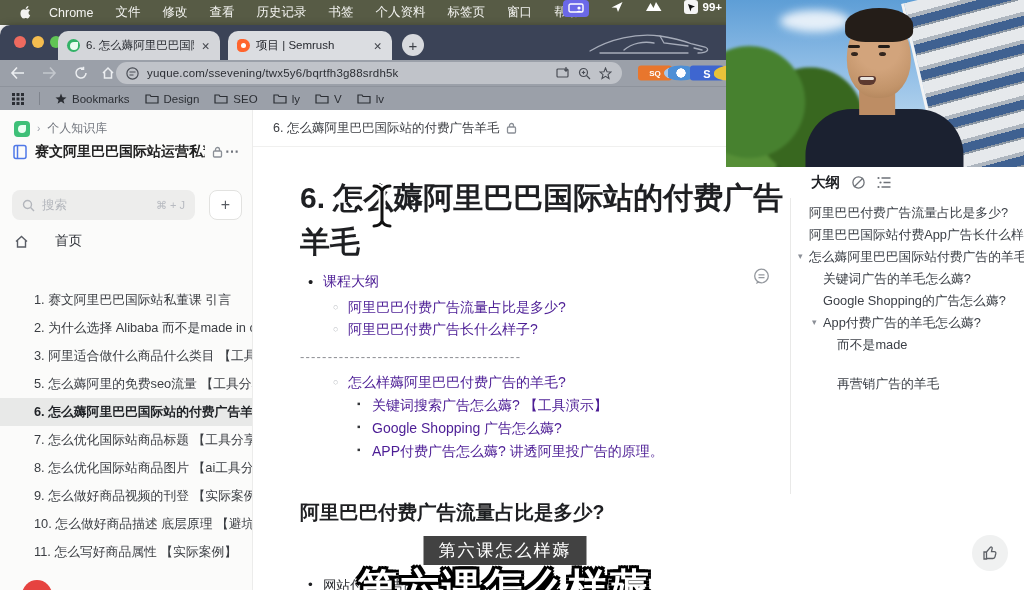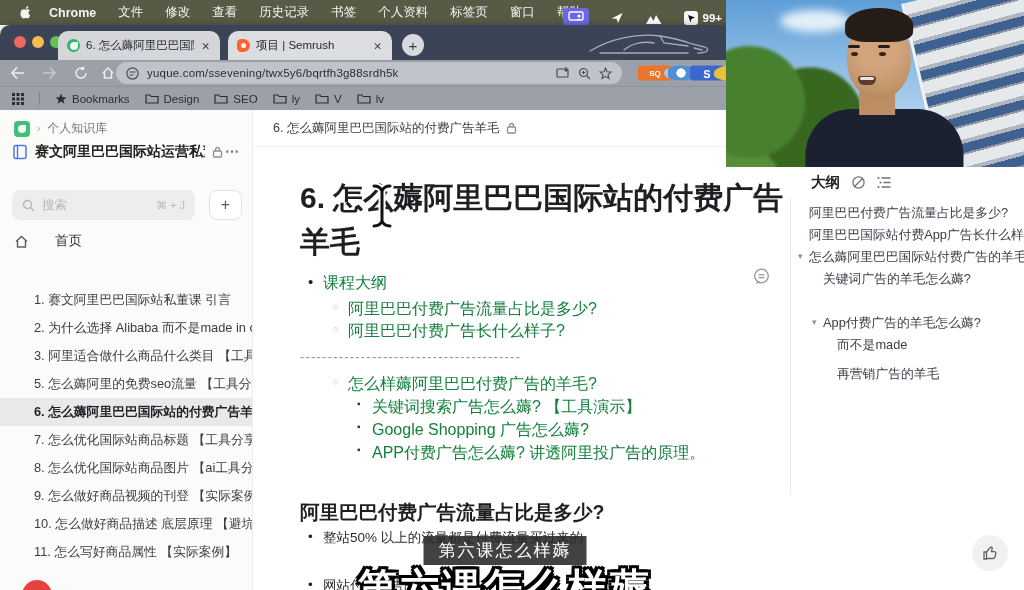--- a/index.html
+++ b/index.html
@@ -4,23 +4,23 @@
 <style>
   html,body{margin:0;padding:0;background:#222;}
   *{box-sizing:border-box;}
   .stage{position:relative;width:1024px;height:590px;overflow:hidden;background:#fff;
          font-family:"Liberation Sans",sans-serif;-webkit-font-smoothing:antialiased;}
 
   
   .menubar{position:absolute;left:0;top:0;right:0;height:25px;background:#575b45;
            display:flex;align-items:center;color:#f3f3f0;font-size:12.5px;padding-left:14px;}
   .menubar .mi{padding:0 11px;white-space:nowrap;cursor:default;}
-  .menubar .mi.app{font-weight:700;}
+  .menubar .mi.app{font-weight:400;}
   .apple-wrap{padding:0 6px;display:flex;align-items:center;}
-  .mb-right{position:absolute;right:302px;top:0;height:25px;display:flex;align-items:flex-end;gap:21px;}
+  .mb-right{position:absolute;right:302px;top:0;height:25px;display:flex;align-items:flex-start;gap:21px;}
   .scr-btn{width:26px;height:17px;border-radius:4px;background:#6b68e8;display:flex;align-items:center;justify-content:center;}
   .badge99{display:flex;align-items:center;gap:4px;color:#fff;font-size:11.5px;font-weight:700;}
   .badge-sq{width:14px;height:14px;border-radius:3px;background:#f5f5f5;display:flex;align-items:center;justify-content:center;}
 
   
   .window{position:absolute;left:0;right:0;top:25px;bottom:0;background:#fff;
           border-radius:10px 10px 0 0;overflow:hidden;box-shadow:0 2px 10px rgba(0,0,0,.4);}
   .tabstrip{position:relative;height:35px;background:#3b4357;}
   .tl{position:absolute;top:11px;width:12px;height:12px;border-radius:50%;}
   .tl.r{left:14px;background:#ee6a5f;} .tl.y{left:32px;background:#f5bd4f;} .tl.g{left:50px;background:#61c455;}
@@ -82,21 +82,21 @@
            font-size:12.8px;color:#3a3d42;white-space:nowrap;overflow:hidden;}
   .sb-item.sel{background:#e8e9e8;font-weight:700;color:#1f2226;}
   .red-peek{position:absolute;left:22px;top:470px;width:30px;height:30px;border-radius:50%;background:#e64340;}
 
   
   .doc{position:absolute;left:253px;top:0;width:537px;bottom:0;background:#fff;}
   .doc-header{height:37px;border-bottom:1px solid #f0f0ef;display:flex;align-items:center;gap:7px;
               padding-left:20px;font-size:12.5px;color:#3e4045;}
   .h1{position:absolute;left:47px;top:46px;width:508px;font-size:30px;line-height:44px;font-weight:700;color:#1e1f22;}
   .ibeam{position:absolute;left:114px;top:72px;}
-  .dline{position:absolute;font-size:16px;color:#15803d;white-space:nowrap;}
+  .dline{position:absolute;font-size:14px;color:#4c1d95;white-space:nowrap;}
   .dline::before{position:absolute;left:-15px;}
   .lv0{left:70px;} .lv0::before{content:"•";color:#1e1f22;font-size:15px;}
   .lv1{left:95px;} .lv1::before{content:"○";color:#b9bcc1;font-size:9px;top:3px;}
   .lv2{left:119px;}.lv2::before{content:"▪";color:#36383c;font-size:10px;top:1px;}
   .dashrow{position:absolute;left:47px;top:239px;font-size:13px;color:#8e9095;letter-spacing:1.2px;white-space:nowrap;}
   .cmt-ic{position:absolute;left:500px;top:158px;color:#94989e;}
   .h2{position:absolute;left:47px;top:373px;font-size:19.5px;font-weight:700;color:#1e1f22;}
   .p-line{position:absolute;left:70px;font-size:13.5px;color:#2b2d31;white-space:nowrap;}
   .p-line::before{content:"•";position:absolute;left:-15px;color:#1e1f22;}
 
@@ -429,21 +429,20 @@
 
         <span class="cmt-ic">
           <svg width="17" height="17" viewBox="0 0 17 17">
               <circle cx="8.5" cy="8" r="6.8" fill="none" stroke="currentColor" stroke-width="1.3"></circle>
               <path d="M5.5 6.8 h6 M5.5 9.6 h6" stroke="currentColor" stroke-width="1.3"></path>
               <path d="M4 13.5 L3 16 L6.5 14.5" fill="currentColor" stroke="none"></path>
             </svg>
         </span>
 
         <h2 class="h2">阿里巴巴付费广告流量占比是多少?</h2>
-        <div class="p-line" style="top:419px">整站50% 以上的流量都是付费流量买过来的</div>
         <div class="p-line" style="top:467px">网站付费广告占</div>
       </main>
 
       <div class="outline">
         <div class="outline-divider"></div>
         <div class="ol-head">
           <span>大纲</span>
           <span class="ic">
             <svg width="15" height="15" viewBox="0 0 15 15">
                 <circle cx="7.5" cy="7.5" r="5.6" fill="none" stroke="currentColor" stroke-width="1.3"></circle>
@@ -457,24 +456,25 @@
                 <circle cx="3.5" cy="6.5" r="1.1" fill="currentColor"></circle>
                 <circle cx="1.5" cy="11" r="1.1" fill="currentColor"></circle>
               </svg>
           </span>
         </div>
         <div class="ol-item" style="left:19px;top:95px">阿里巴巴付费广告流量占比是多少?</div>
         <div class="ol-item" style="left:19px;top:117px">阿里巴巴国际站付费App广告长什么样...</div>
         <span class="caret" style="left:8px;top:141px">▾</span>
         <div class="ol-item" style="left:19px;top:139px">怎么薅阿里巴巴国际站付费广告的羊毛?</div>
         <div class="ol-item" style="left:33px;top:161px">关键词广告的羊毛怎么薅?</div>
+        <div class="ol-item" style="left:33px;top:183px">Google Shopping的广告怎么薅?</div>
         <span class="caret" style="left:22px;top:207px">▾</span>
         <div class="ol-item" style="left:33px;top:205px">App付费广告的羊毛怎么薅?</div>
         <div class="ol-item" style="left:47px;top:227px">而不是made</div>
-        <div class="ol-item" style="left:47px;top:256px">再营销广告的羊毛</div>
+        <div class="ol-item" style="left:47px;top:266px">再营销广告的羊毛</div>
       </div>
 
       <div class="circ up" style="position:absolute;left:972px;top:425px">
         <svg width="16" height="16" viewBox="0 0 16 16">
             <path d="M2 7 h2.5 v7 H2 z M4.5 13.5 h6.5 c1 0 1.8-.7 2-1.6 l.8-3.4 c.2-1-.5-1.9-1.5-1.9 H9.5 l.7-3.2 c.2-1-.9-1.9-1.7-1.2 L4.5 7" fill="none" stroke="currentColor" stroke-width="1.3"></path>
           </svg>
       </div>
 
     </div>
   </div>

